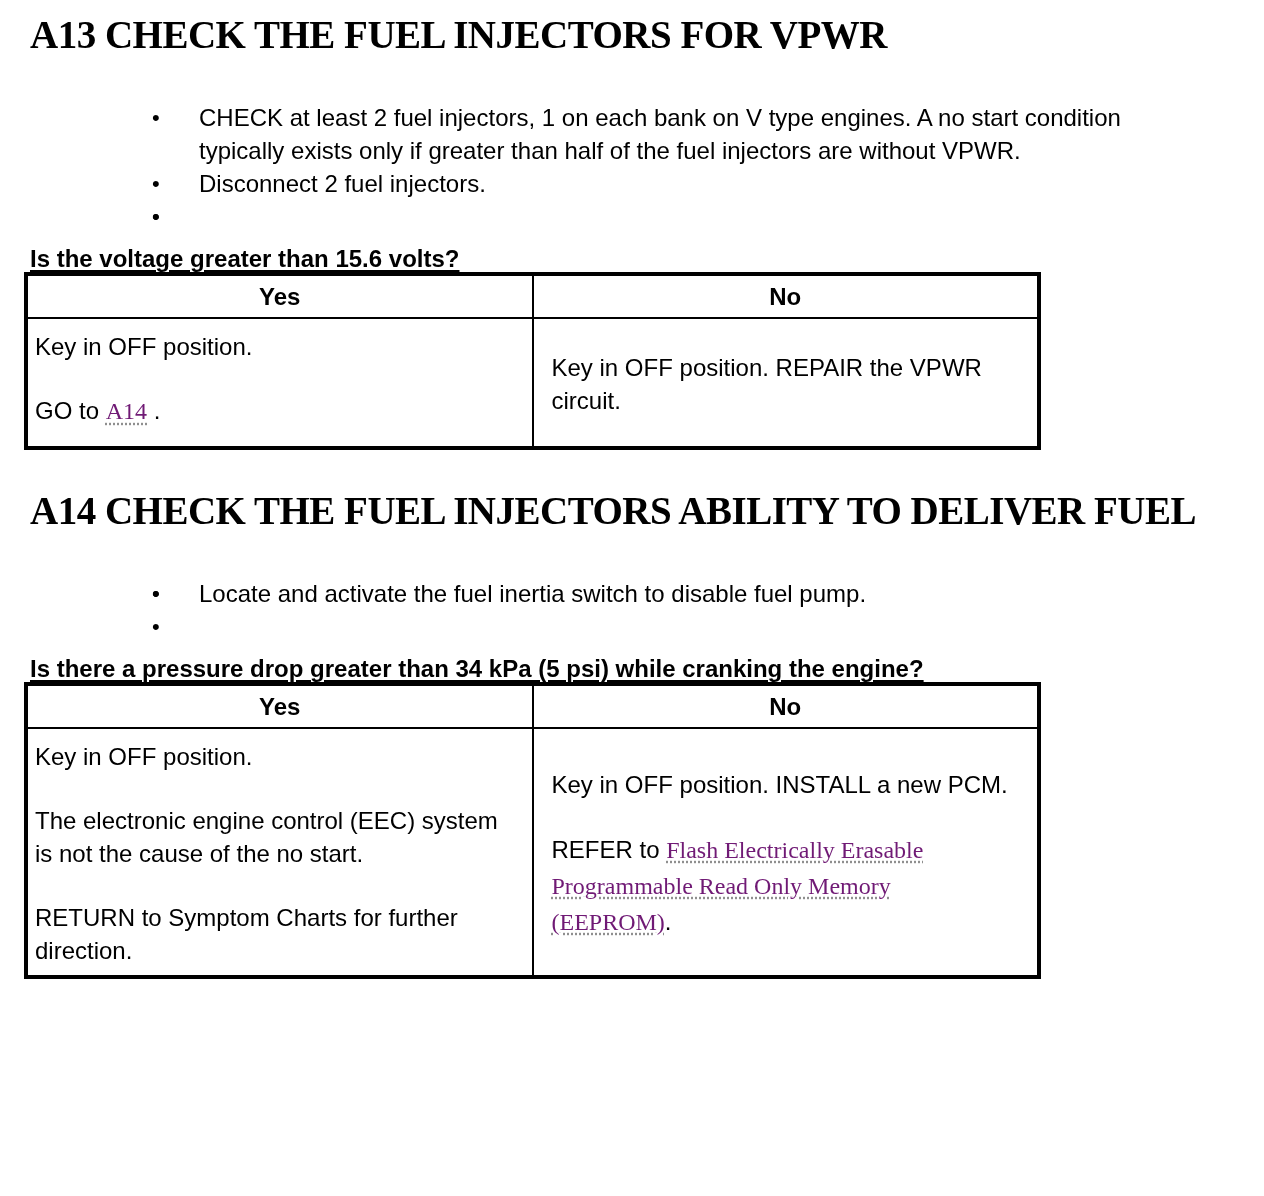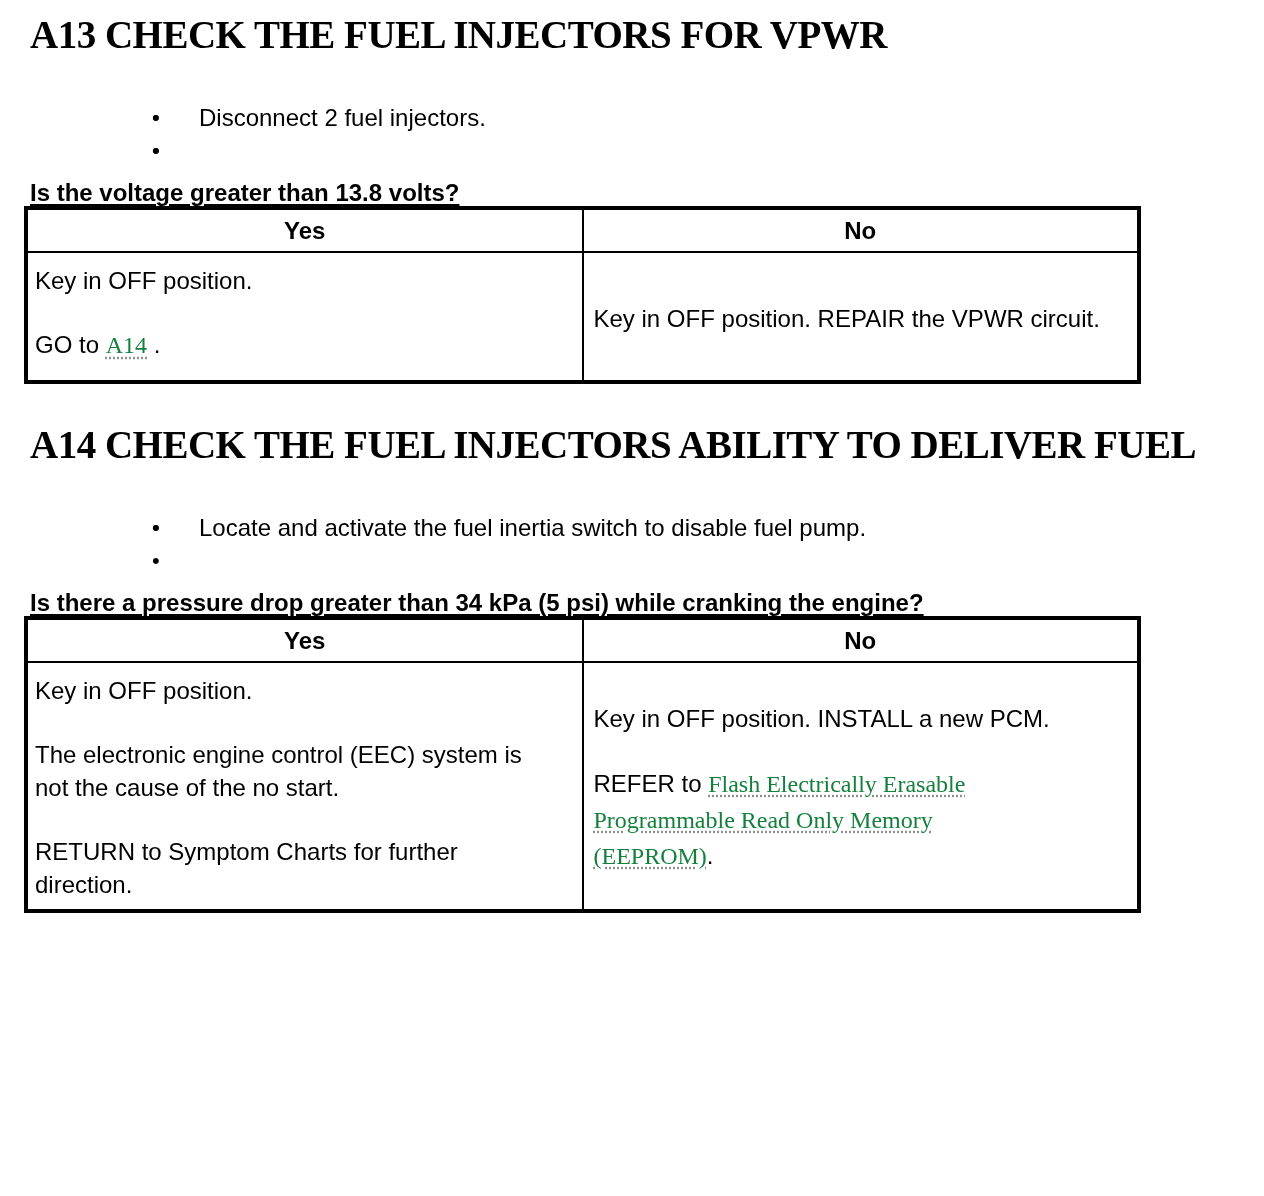--- a/index.html
+++ b/index.html
@@ -56,84 +56,85 @@
   }
   .question .q-text {
     text-decoration: underline;
     text-decoration-thickness: 2px;
     text-underline-offset: 3px;
   }
 
   table.yn {
     border-collapse: collapse;
     table-layout: fixed;
-    width: 1117px;
+    width: 1017px;
     margin: 0 0 0 24px;
     border: 4px solid #000;
   }
   table.yn th, table.yn td { border: 2px solid #000; }
   table.yn th {
     font-size: 24px;
     font-weight: 700;
     text-align: center;
     height: 41px;
     padding: 0;
   }
   table.yn td {
     vertical-align: top;
     padding: 11px 28px 8px 7px;
   }
   table.yn td.v-mid {
     vertical-align: middle;
-    padding-left: 10px;
+    padding-left: 18px;
   }
   table.t1 tr.body-row td { height: 108px; }
   table.t2 tr.body-row td { height: 225px; }
 
   p { margin: 0; }
   .sp { margin-top: 31px; }
   .refer { line-height: 35px; max-width: 450px; }
   .bold { font-weight: 400; }
 
   a.doc-link {
-    color: #15803d;
+    color: #701a75;
     font-family: "Liberation Serif", "DejaVu Serif", serif;
     text-decoration: underline;
     text-decoration-style: dotted;
     text-decoration-color: #8f8f8f;
     text-underline-offset: 4px;
     cursor: pointer;
   }
 </style>
 </head>
 <body>
 
 <main class="doc">
 
   <section class="sec1">
     <h1 class="title">A13 CHECK THE FUEL INJECTORS FOR VPWR</h1>
 
     <ul class="bullets">
       <li>
         <span class="marker">•</span>
+        <span>CHECK at least 2 fuel injectors, 1 on each bank on V type engines. A no start condition typically exists only if greater than half of the fuel injectors are without VPWR.</span>
       </li>
       <li>
         <span class="marker">•</span>
         <span>Disconnect 2 fuel injectors.</span>
       </li>
       <li>
         <span class="marker">•</span>
       </li>
       <li>
         <span class="marker">•</span>
       </li>
     </ul>
 
     <p class="question">
-      <span class="q-text">Is the voltage greater than 13.8 volts?</span>
+      <span class="q-text">Is the voltage greater than 15.6 volts?</span>
     </p>
 
     <table class="yn t1">
       <tbody>
         <tr>
           <th>Yes</th>
           <th>No</th>
         </tr>
         <tr class="body-row">
           <td>

